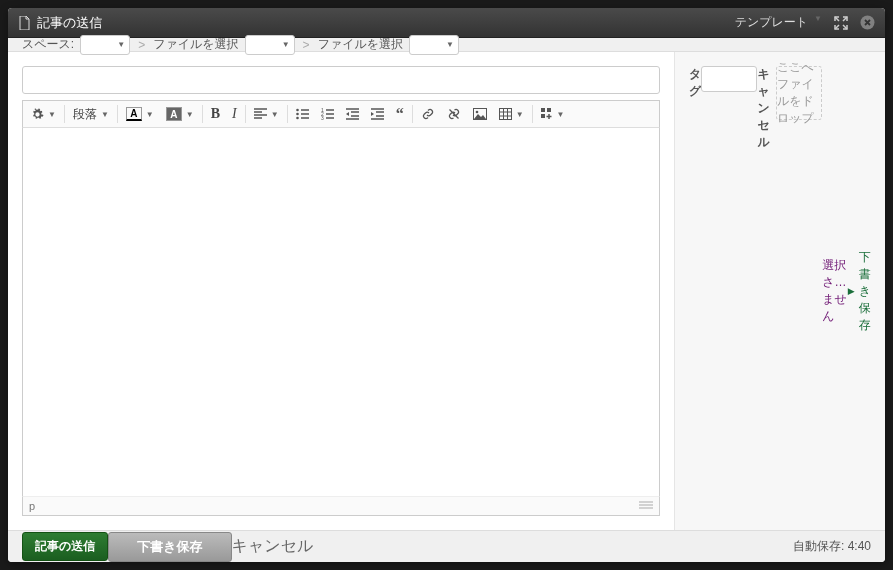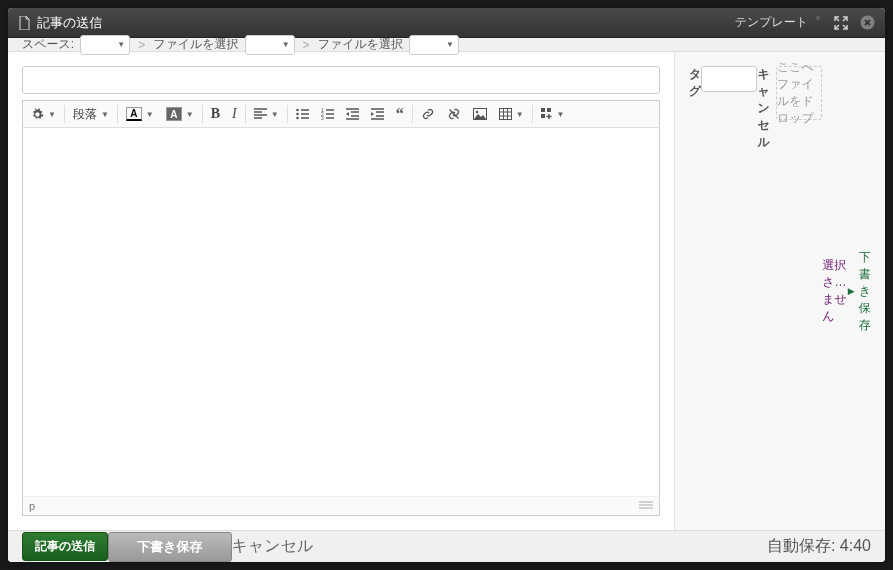--- a/index.html
+++ b/index.html
@@ -201,21 +201,21 @@
   font-size: 13px;
   font-weight: bold;
   cursor: pointer;
 }
 .btn-link {
   background: none; border: none;
   color: #666; font-size: 16px;
   cursor: pointer;
 }
 .footer-spacer { flex: 1; }
-.autosave { font-size: 16px; color: #555; }
+.autosave { font-size: 12px; color: #555; }
 svg { display: block; }
 </style>
 </head>
 <body>
 
 <div class="modal">
 
   <div class="header">
     <span class="title-icon">
       <svg width="13" height="14" viewBox="0 0 13 14">

